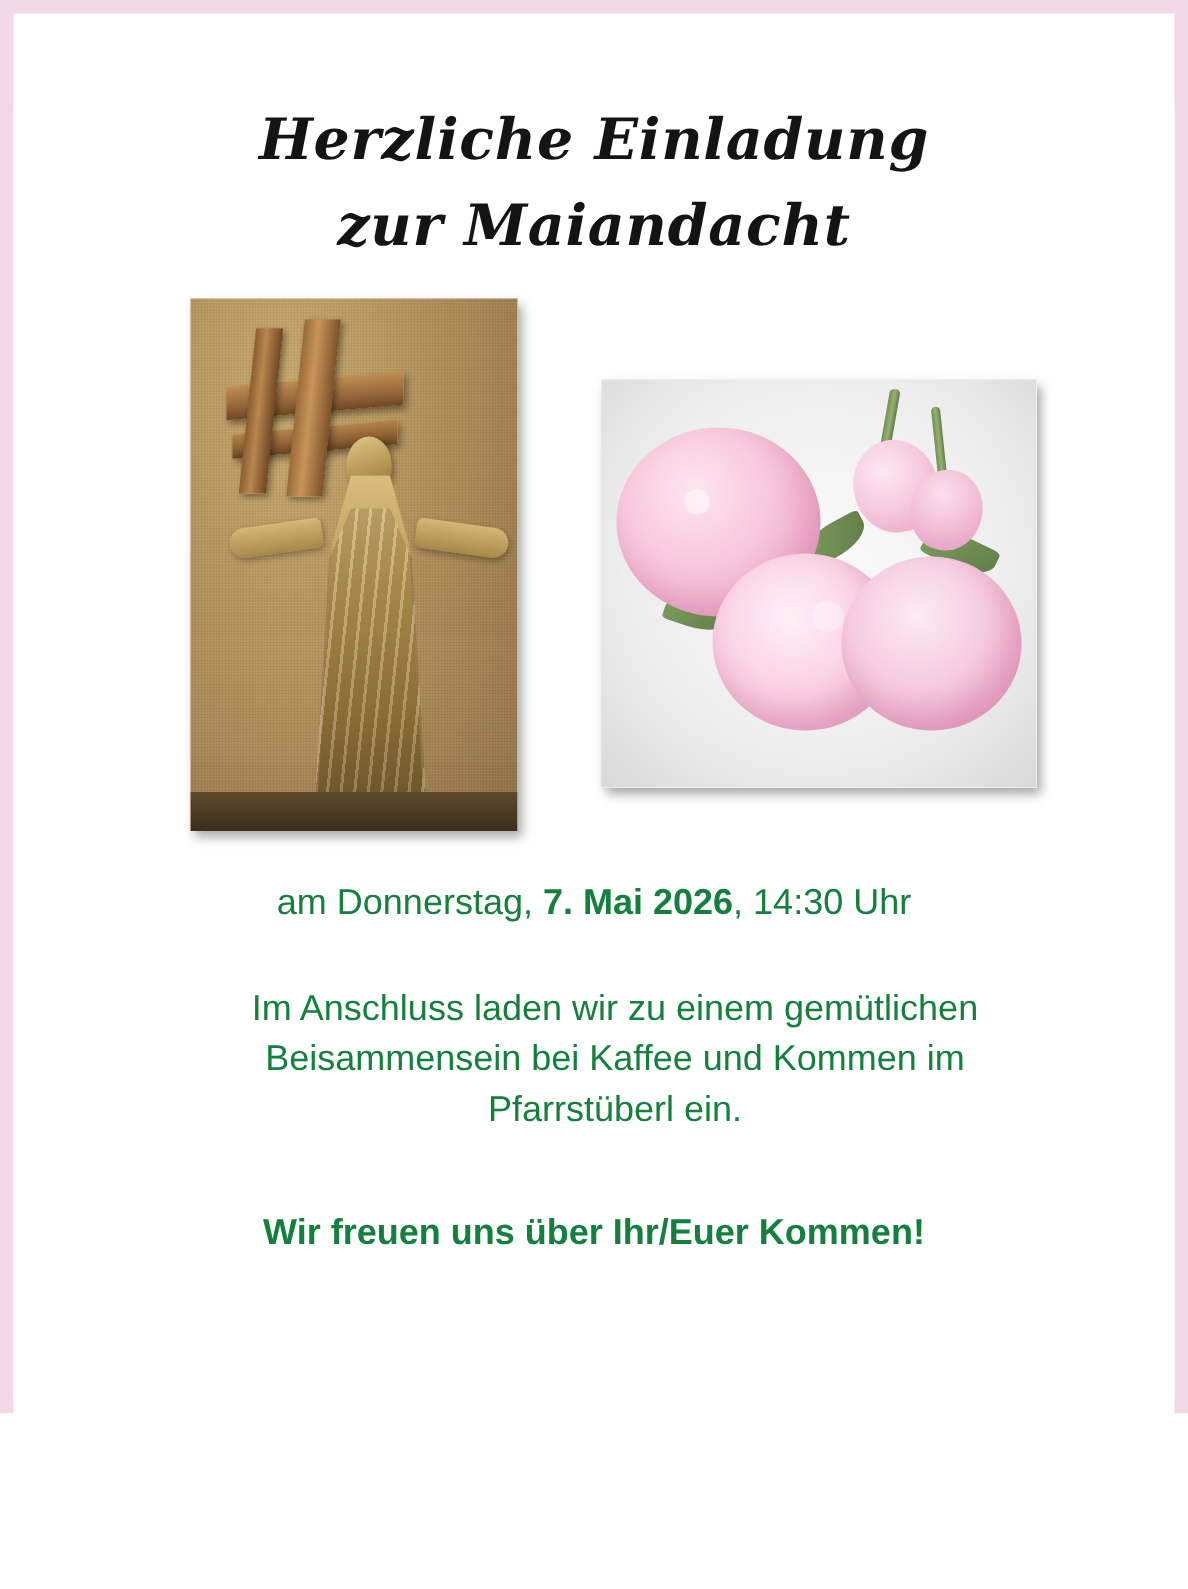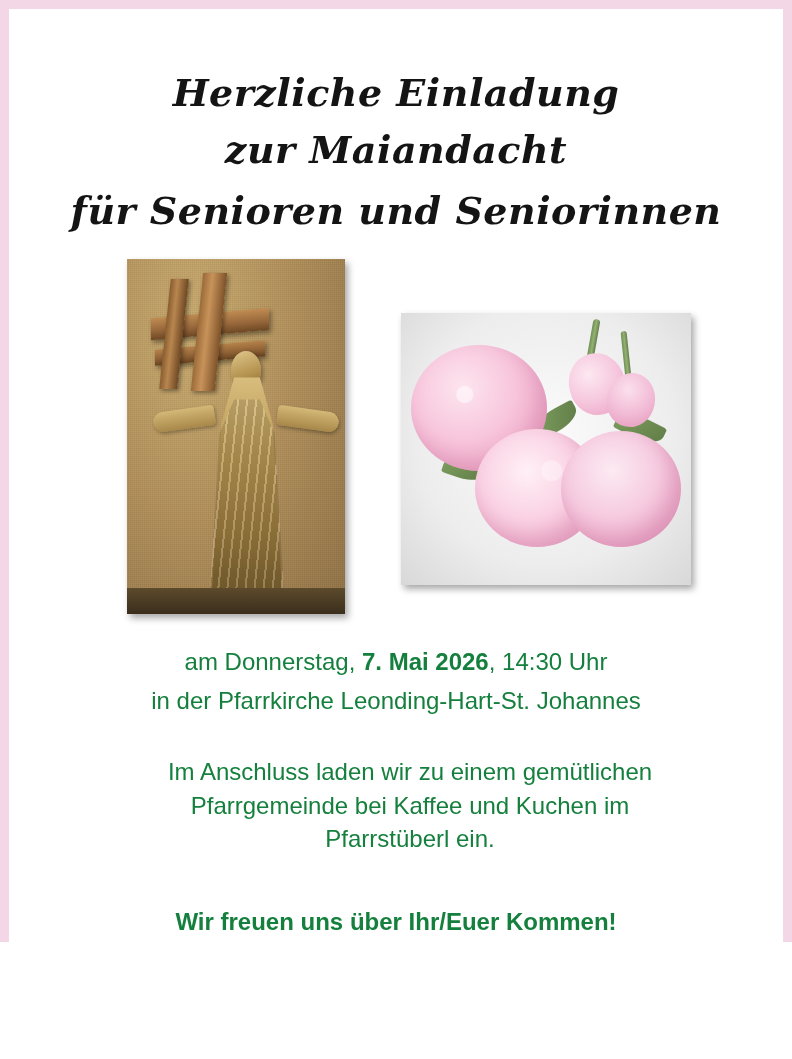--- a/index.html
+++ b/index.html
@@ -294,21 +294,20 @@
 </style>
 </head>
 <body>
 
 <div class="page">
   <div class="inner">
 
     <div class="headline">
       <div class="line1">Herzliche Einladung</div>
       <div class="line2">zur Maiandacht</div>
-      <div class="line3">für Senioren und Seniorinnen</div>
     </div>
 
     <div class="images">
 
       <div class="photo photo-relief">
         <div class="relief-texture"></div>
         <div class="cross">
           <div class="bar-h"></div>
           <div class="bar-h2"></div>
           <div class="bar-v"></div>
@@ -336,26 +335,25 @@
         <div class="petal-lines"></div>
       </div>
 
     </div>
 
     <div class="body-text">
       <div class="when">
         <div>
           <span>am Donnerstag, </span><b>7. Mai 2026</b><span>, 14:30 Uhr</span>
         </div>
-        <div>in der Pfarrkirche Leonding-Hart-St. Johannes</div>
       </div>
 
       <div class="afterwards">
         <div>Im Anschluss laden wir zu einem gemütlichen</div>
-        <div>Pfarrgemeinde bei Kaffee und Kuchen im</div>
+        <div>Beisammensein bei Kaffee und Kommen im</div>
         <div>Pfarrstüberl ein.</div>
       </div>
 
       <div class="welcome">Wir freuen uns über Ihr/Euer Kommen!</div>
 
     </div>
 
   </div>
 </div>
 

